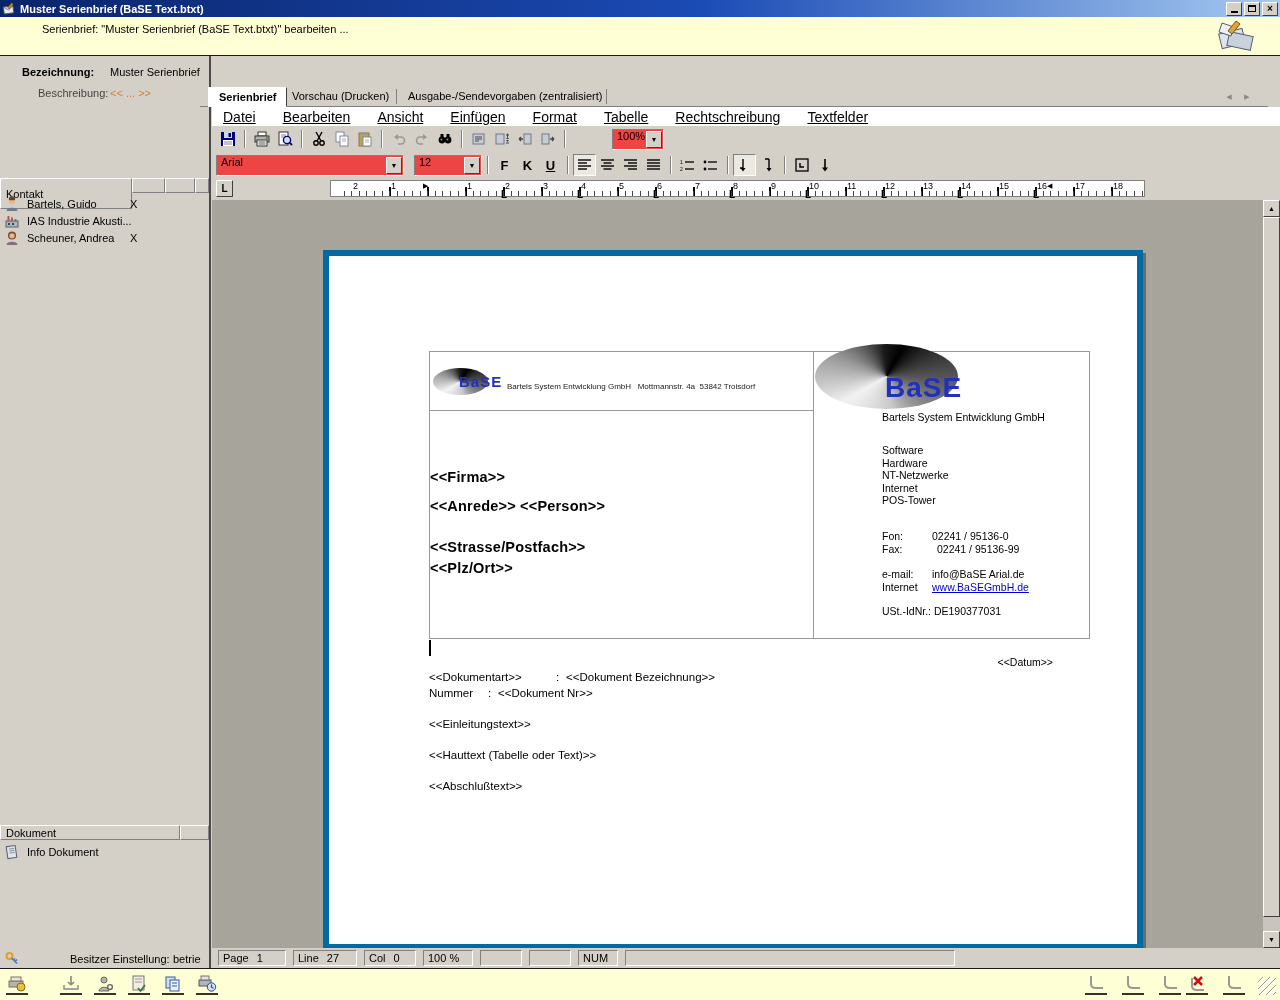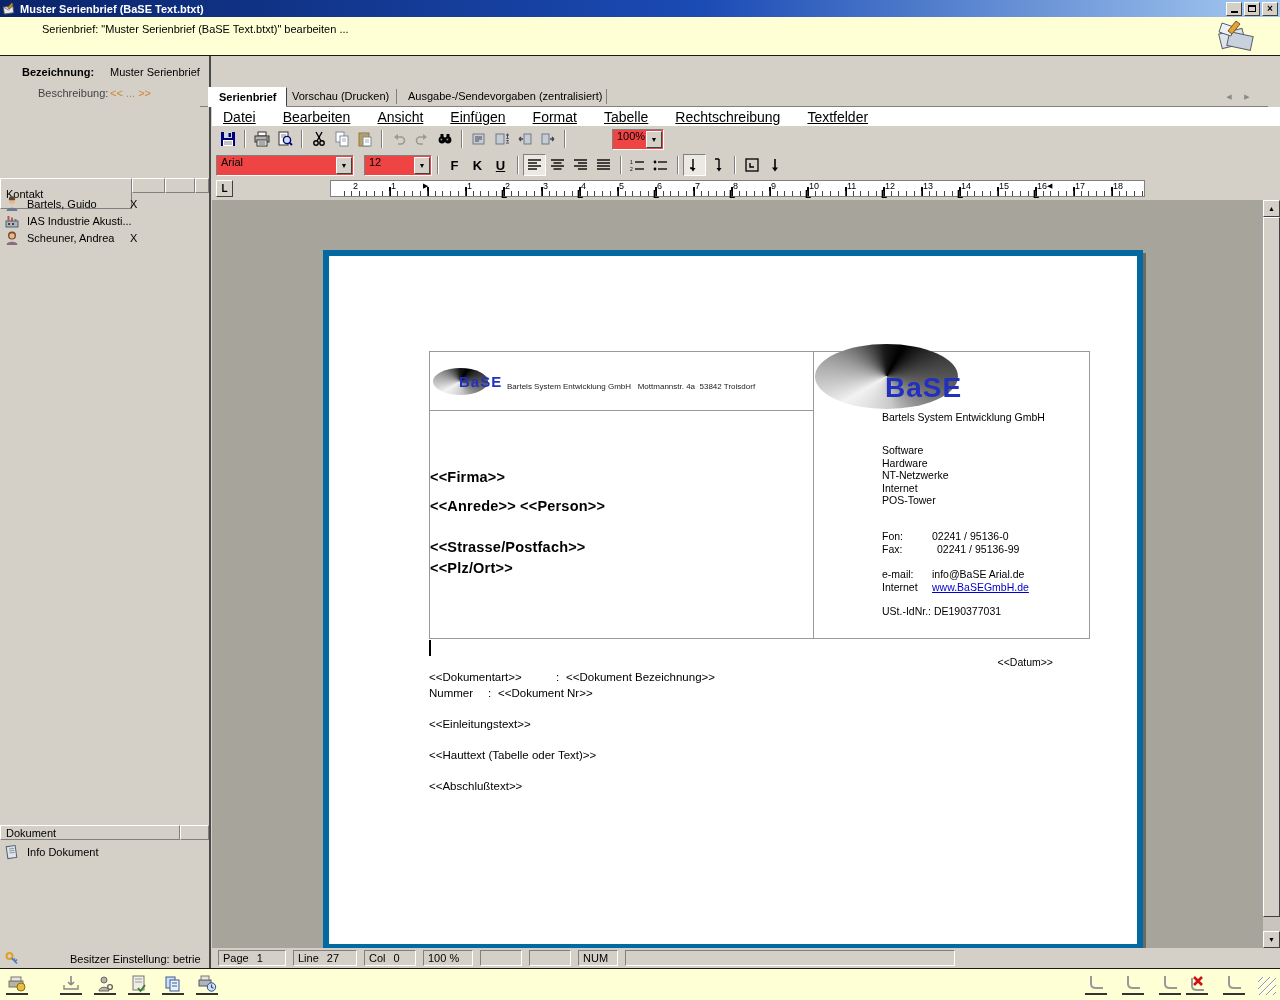--- a/index.html
+++ b/index.html
@@ -331,21 +331,21 @@
       </svg>
     </span>
   <span class="tsep"></span>
   <div class="combo" style="width:52px;margin-left:42px">
     <span class="cv">100%</span>
     <span class="drop">▼</span>
   </div>
 </div>
 
 <div class="abs fmtrow">
-  <div class="combo" style="width:138px">
+  <div class="combo" style="width:188px">
     <span class="cv">Arial</span>
     <span class="drop">▼</span>
   </div>
   <div class="combo" style="width:68px;margin-left:10px">
     <span class="cv">12</span>
     <span class="drop">▼</span>
   </div>
   <span class="tsep"></span>
   <span class="tbtn fkU">F</span>
   <span class="tbtn fkU">K</span>

